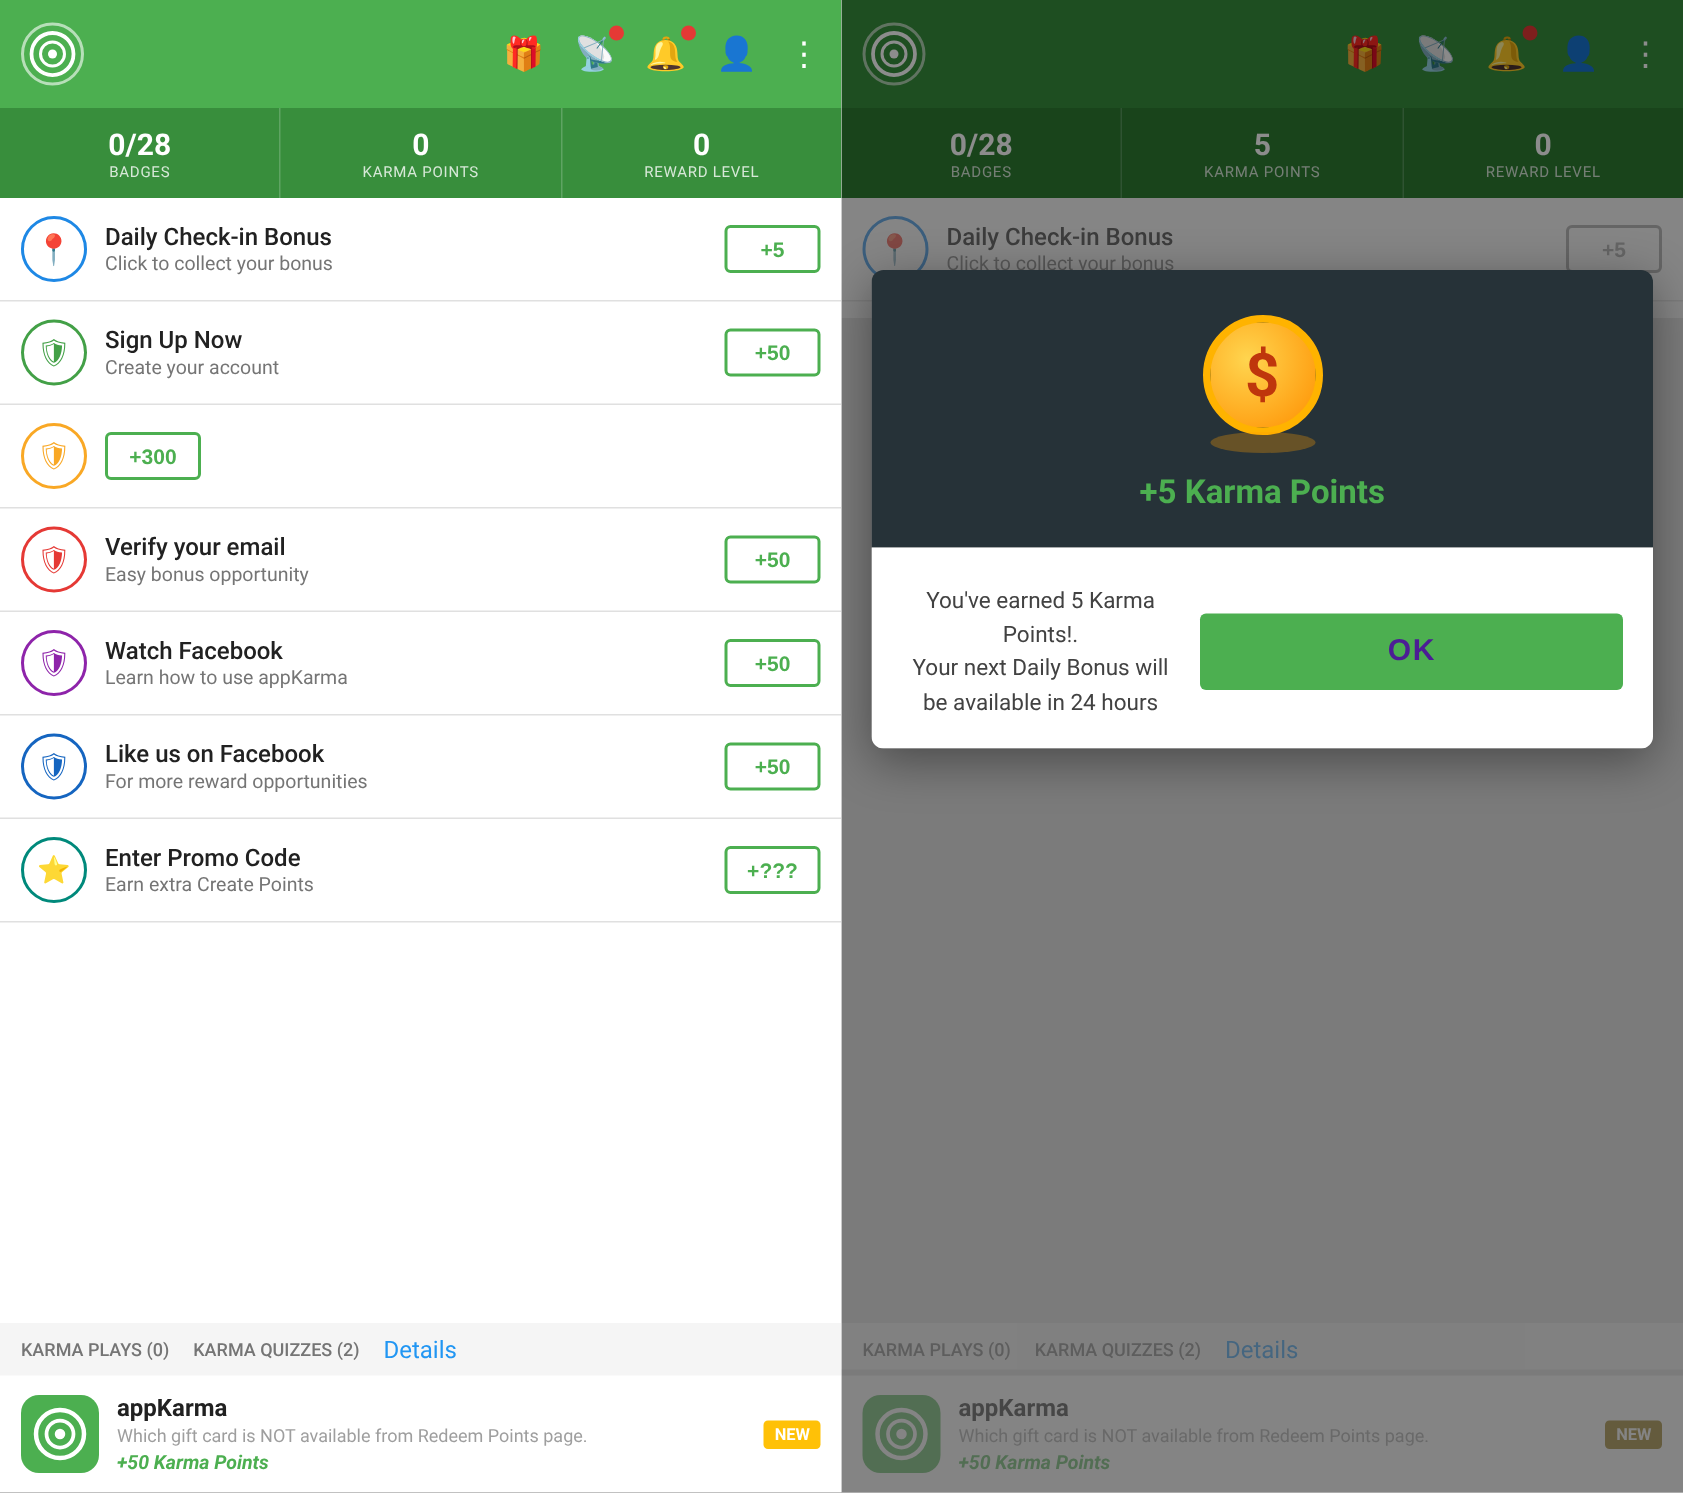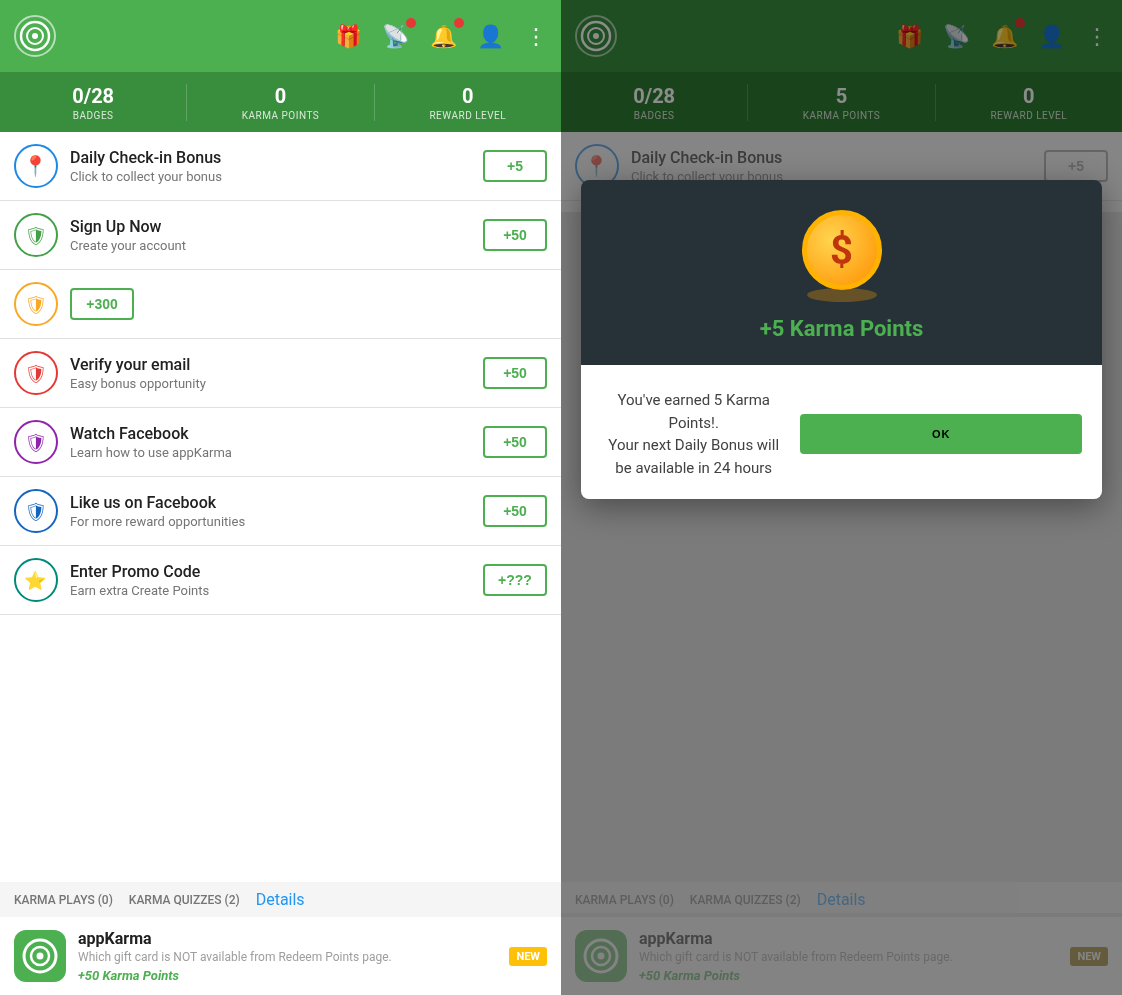--- a/index.html
+++ b/index.html
@@ -60,21 +60,20 @@
       height: 10px;
       background: #e53935;
       border-radius: 50%;
     }
 
     
     .stats-bar {
       background: #388e3c;
       display: flex;
       height: 60px;
-      align-items: center;
     }
     .stat-item {
       flex: 1;
       display: flex;
       flex-direction: column;
       align-items: center;
       justify-content: center;
       border-right: 1px solid rgba(255,255,255,0.2);
       color: white;
     }
@@ -251,24 +250,24 @@
       gap: 14px;
     }
     .modal-msg {
       font-size: 15px;
       color: #424242;
       text-align: center;
       line-height: 1.5;
     }
     .modal-ok-btn {
       background: #4caf50;
-      color: #000000;
+      color: #4c1d95;
       border: none;
       border-radius: 4px;
-      font-size: 11px;
+      font-size: 20px;
       font-weight: bold;
       width: 100%;
       padding: 14px;
       cursor: pointer;
       letter-spacing: 1px;
     }
 
     
     .icon-blue { border-color: #1e88e5; color: #1e88e5; }
     .icon-green { border-color: #43a047; color: #43a047; }

